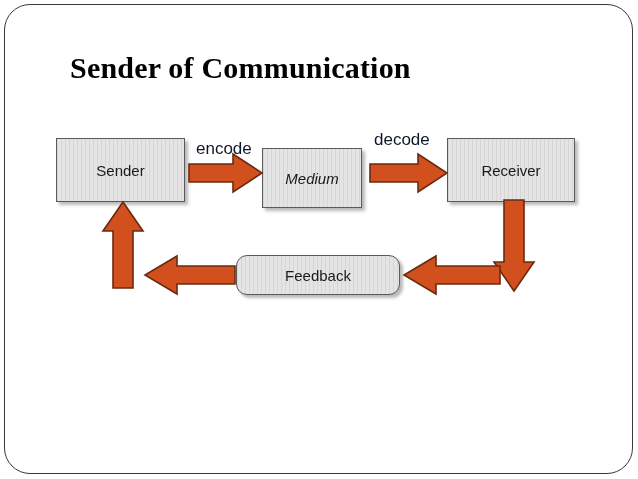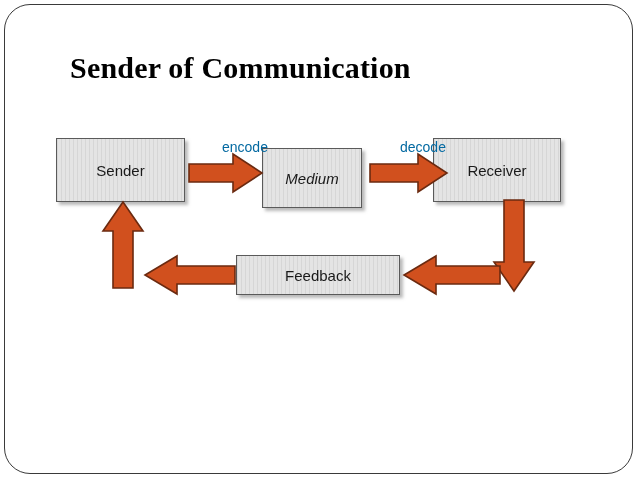--- a/index.html
+++ b/index.html
@@ -58,34 +58,33 @@
     justify-content: center;
   }
   .pbox .boxlabel {
     font-family: "Liberation Sans", sans-serif;
     font-size: 15px;
     color: #1a1a1a;
     white-space: nowrap;
   }
   #box-sender   { left: 56px;  top: 138px; width: 129px; height: 64px; }
   #box-medium   { left: 262px; top: 148px; width: 100px; height: 60px; font-style: italic; }
-  #box-receiver { left: 433px; top: 138px; width: 128px; height: 64px; }
-  #box-feedback { left: 236px; top: 255px; width: 164px; height: 40px; }
+  #box-receiver { left: 447px; top: 138px; width: 128px; height: 64px; }
+  #box-feedback { left: 236px; top: 255px; width: 164px; height: 40px; border-radius: 11px; }
 
   
   .edgelabel {
     position: absolute;
     font-family: "Liberation Sans", sans-serif;
-    font-size: 14px;
-    color: #0369a1;
+    font-size: 17px;
+    color: #0f172a;
     white-space: nowrap;
-    margin-left: 26px;
   }
   #label-encode { left: 196px; top: 139px; }
-  #label-decode { left: 374px; top: 139px; }
+  #label-decode { left: 374px; top: 130px; }
 
   
   .arrow {
     position: absolute;
     overflow: visible;
   }
   #arrow-encode   { left: 189px; top: 152px; }
   #arrow-decode   { left: 370px; top: 152px; }
   #arrow-receiver-down { left: 494px; top: 200px; }
   #arrow-feedback-in   { left: 403px; top: 254px; }

